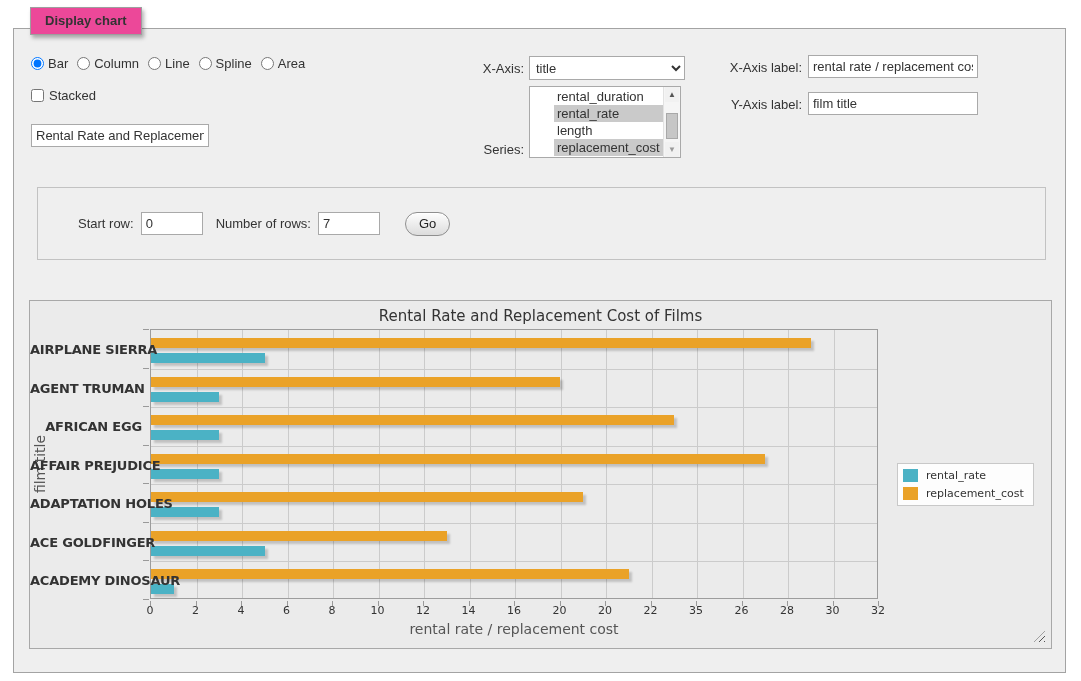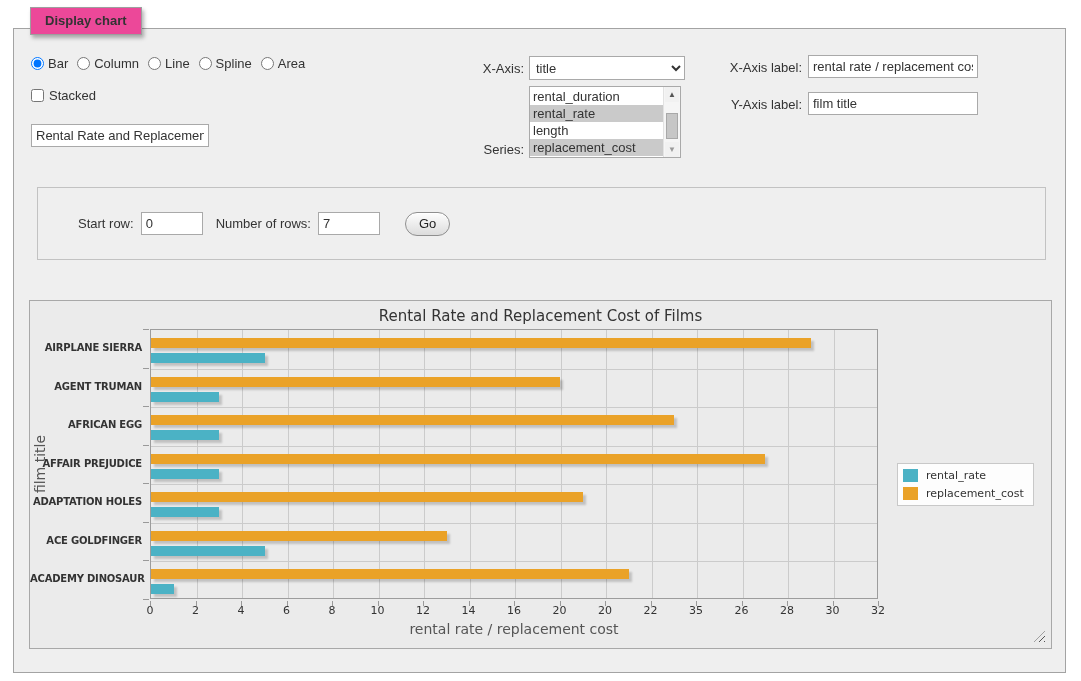--- a/index.html
+++ b/index.html
@@ -59,21 +59,21 @@
     border: 1px solid #a9a9a9; background: #fff;
     font-family: "Liberation Sans", sans-serif; font-size: 13px; color: #333;
     padding-left: 2px;
   }
 
   .listbox {
     position: absolute; left: 515px; top: 57px; width: 152px; height: 72px;
     background: #fff; border: 1px solid #a9a9a9; overflow: hidden;
   }
   .listbox .items { position: absolute; left: 0; top: 1px; right: 17px; }
-  .list-item { height: 17px; line-height: 17px; padding-left: 3px; white-space: nowrap; }
+  .list-item { height: 17px; line-height: 17px; padding-left: 3px; white-space: nowrap; margin-left: 24px; }
   .list-item.selected { background: #cacaca; }
   .scrollbar {
     position: absolute; right: 0; top: 0; bottom: 0; width: 17px;
     background: #f5f5f5; border-left: 1px solid #e2e2e2;
   }
   .sb-btn { position: absolute; left: 1px; right: 1px; height: 15px; background: #f1f1f1;
             color: #555; font-size: 8px; text-align: center; line-height: 15px; }
   .sb-up   { top: 0; }
   .sb-down { bottom: 0; color: #9a9a9a; }
   .sb-thumb { position: absolute; left: 2px; right: 2px; top: 26px; height: 26px;
@@ -116,21 +116,21 @@
     border: 1px solid #9c9c9c;
   }
   .grid-v { position: absolute; top: 0; bottom: 0; width: 1px; background: #cbcbcb; }
   .grid-h { position: absolute; left: 0; right: 0; height: 1px; background: #cbcbcb; }
   .bar {
     position: absolute; left: 0; height: 10px;
     box-shadow: 3px 3px 2px rgba(0,0,0,0.18);
   }
   .cat-label {
     position: absolute; left: 0; width: 112px; text-align: right;
-    font-size: 10px; font-weight: 700; color: #333; letter-spacing: -0.2px;
+    font-size: 13px; font-weight: 700; color: #333; letter-spacing: -0.2px;
     white-space: nowrap;
   }
   .y-tick { position: absolute; width: 6px; height: 1px; background: #999; left: 113px; }
   .x-tick { position: absolute; width: 1px; height: 5px; background: #999; top: 300px; }
   .x-tick-label {
     position: absolute; top: 303px; width: 30px; text-align: center;
     font-size: 11px; color: #333;
   }
   .x-title {
     position: absolute; left: 120px; width: 728px; top: 320px;

